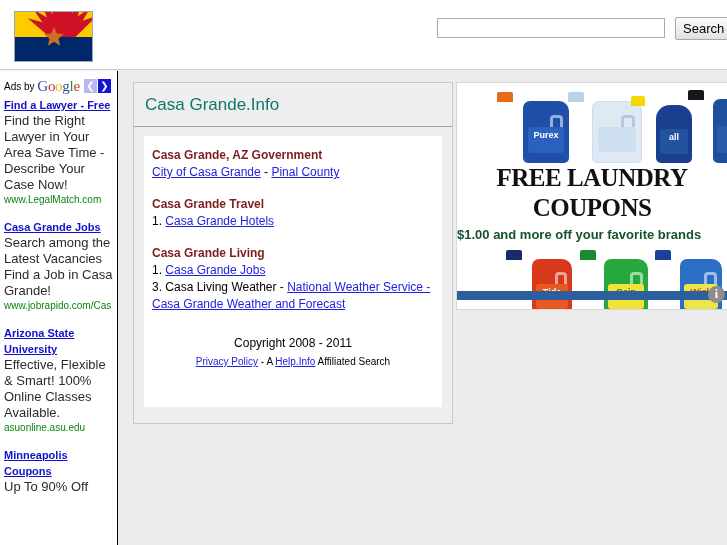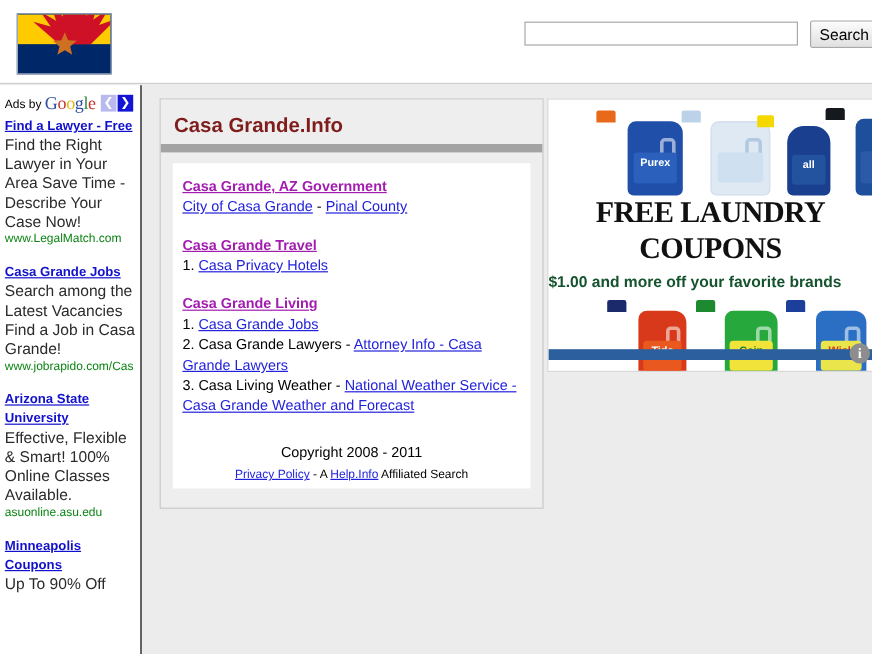--- a/index.html
+++ b/index.html
@@ -171,41 +171,40 @@
     height: 342px;
     border: 1px solid #c8c8c8;
     background: #eeeeee;
     box-sizing: border-box;
   }
   .content-title {
     height: 44px;
     line-height: 44px;
     padding-left: 11px;
     font-size: 17px;
-    font-weight: bold;
-    color: #7f1d1d;
-    border-bottom: 7px solid #a3a3a3;
+    font-weight: normal;
+    color: #0f766e;
+    border-bottom: 1px solid #a3a3a3;
     background: #eeeeee;
     box-sizing: border-box;
   }
   .content-inner {
     margin: 9px 10px 0 10px;
     background: #ffffff;
     padding: 9px 8px 8px 8px;
     height: 271px;
     box-sizing: border-box;
     overflow: hidden;
   }
   .sec-head {
     font-weight: bold;
     font-size: 12px;
     line-height: 17px;
-    color: #a21caf;
+    color: #7f1d1d;
     margin-top: 2px;
-    text-decoration: underline;
   }
   .sec-head.spaced { margin-top: 15px; }
   .sec-line {
     font-size: 12px;
     line-height: 17px;
     color: #000;
   }
   .sec-line a, .lnk {
     color: #2222dd;
     text-decoration: underline;
@@ -393,25 +392,24 @@
 </div>
 
 <div class="content-box">
   <div class="content-title">Casa Grande.Info</div>
   <div class="content-inner">
 
     <div class="sec-head">Casa Grande, AZ Government</div>
     <div class="sec-line"><a class="lnk">City of Casa Grande</a><span> - </span><a class="lnk">Pinal County</a></div>
 
     <div class="sec-head spaced">Casa Grande Travel</div>
-    <div class="sec-line"><span>1. </span><a class="lnk">Casa Privacy Hotels</a></div>
+    <div class="sec-line"><span>1. </span><a class="lnk">Casa Grande Hotels</a></div>
 
     <div class="sec-head spaced">Casa Grande Living</div>
     <div class="sec-line"><span>1. </span><a class="lnk">Casa Grande Jobs</a></div>
-    <div class="sec-line"><span>2. </span><span>Casa Grande Lawyers - </span><a class="lnk">Attorney Info - Casa Grande Lawyers</a></div>
     <div class="sec-line"><span>3. </span><span>Casa Living Weather - </span><a class="lnk">National Weather Service - Casa Grande Weather and Forecast</a></div>
 
     <div class="copyright">Copyright 2008 - 2011</div>
     <div class="footer-line"><a class="lnk">Privacy Policy</a><span> - A </span><a class="lnk">Help.Info</a><span> Affiliated Search</span></div>
   </div>
 </div>
 
 <div class="banner">
 
   <div class="banner-row-top">

